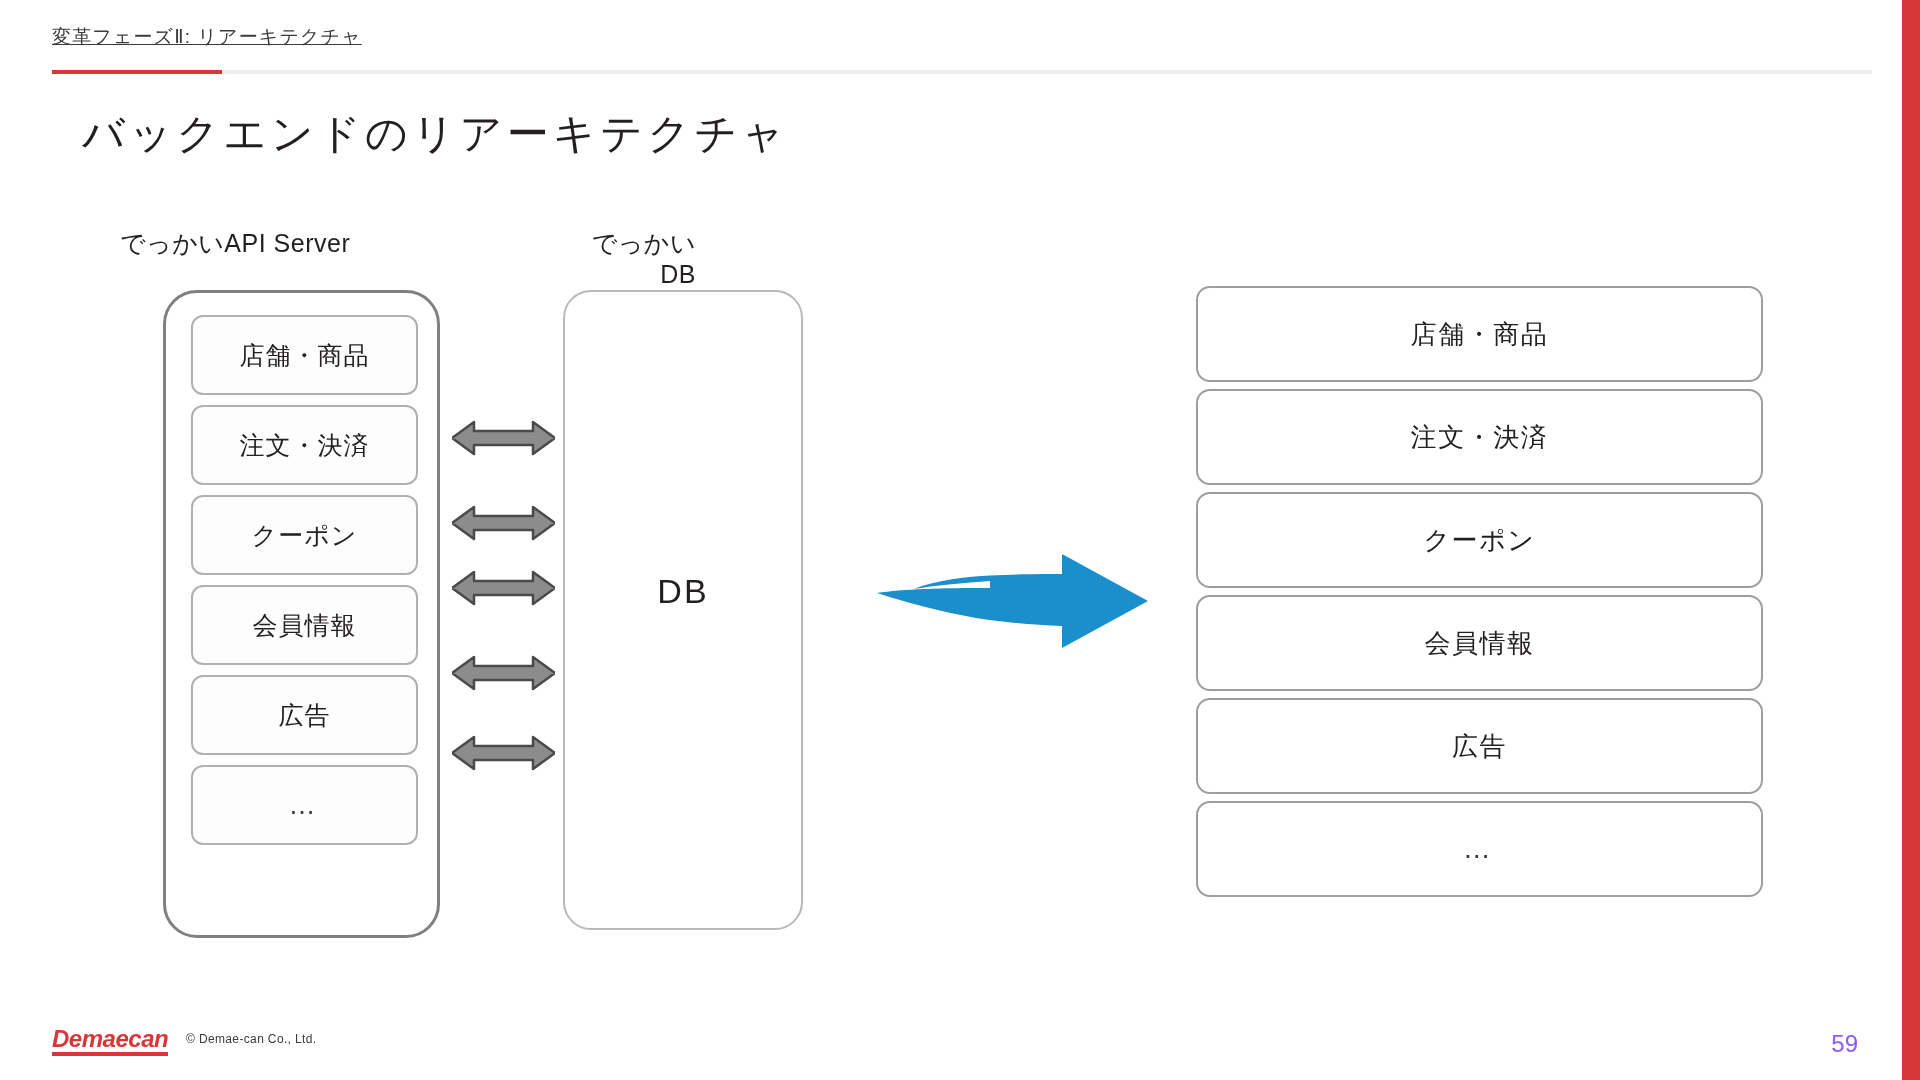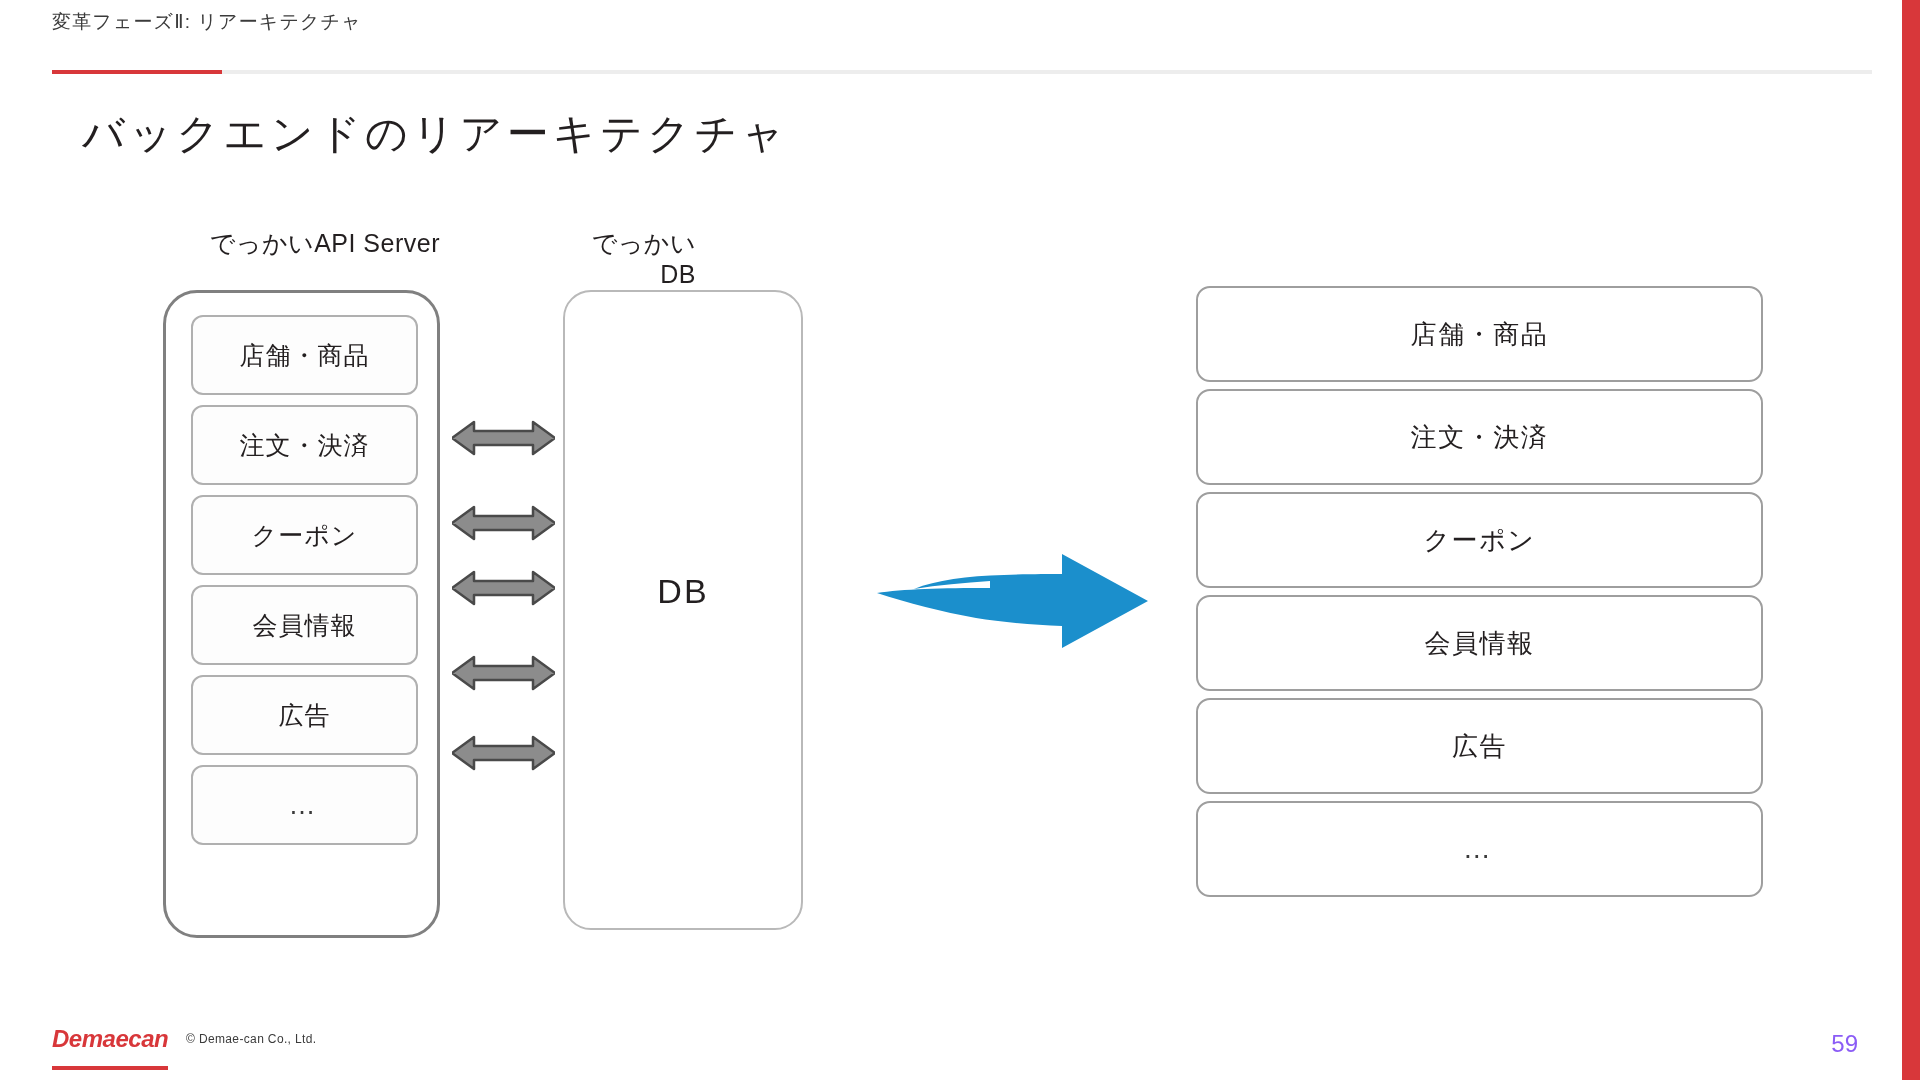--- a/index.html
+++ b/index.html
@@ -28,26 +28,27 @@
     right: 0;
     width: 18px;
     height: 1080px;
     background: #d8373a;
   }
 
   
   .kicker {
     position: absolute;
     left: 52px;
-    top: 9px;
+    top: 24px;
     font-size: 19px;
     letter-spacing: 0.06em;
     color: #3b3b3b;
     font-weight: 400;
     white-space: nowrap;
+    text-decoration: underline;
   }
   .rule-track {
     position: absolute;
     left: 52px;
     top: 70px;
     width: 1820px;
     height: 4px;
     background: #ededed;
   }
   .rule-accent {
@@ -73,21 +74,21 @@
   }
 
   
   .caption {
     position: absolute;
     font-size: 25px;
     font-weight: 400;
     color: #231f20;
     letter-spacing: 0.02em;
     line-height: 1.22;
-    text-align: right;
+    text-align: left;
   }
   #cap-api   { left: 120px;  top: 228px; width: 320px; }
   #cap-db    { left: 546px;  top: 228px; width: 150px; text-align: right; }
   #cap-micro { left: 1160px; top: 228px; width: 600px; }
 
   
   .monolith {
     position: absolute;
     left: 163px;
     top: 290px;
@@ -206,21 +207,21 @@
   .footer-logo {
     position: absolute;
     left: 52px;
     top: 1027px;
     font-size: 24px;
     font-weight: 700;
     font-style: italic;
     letter-spacing: -0.02em;
     color: #d8373a;
     border-bottom: 4px solid #d8373a;
-    padding-bottom: 15px;
+    padding-bottom: 1px;
     line-height: 1;
   }
   .footer-copy {
     position: absolute;
     left: 186px;
     top: 1032px;
     font-size: 12px;
     letter-spacing: 0.03em;
     color: #3b3b3b;
   }

